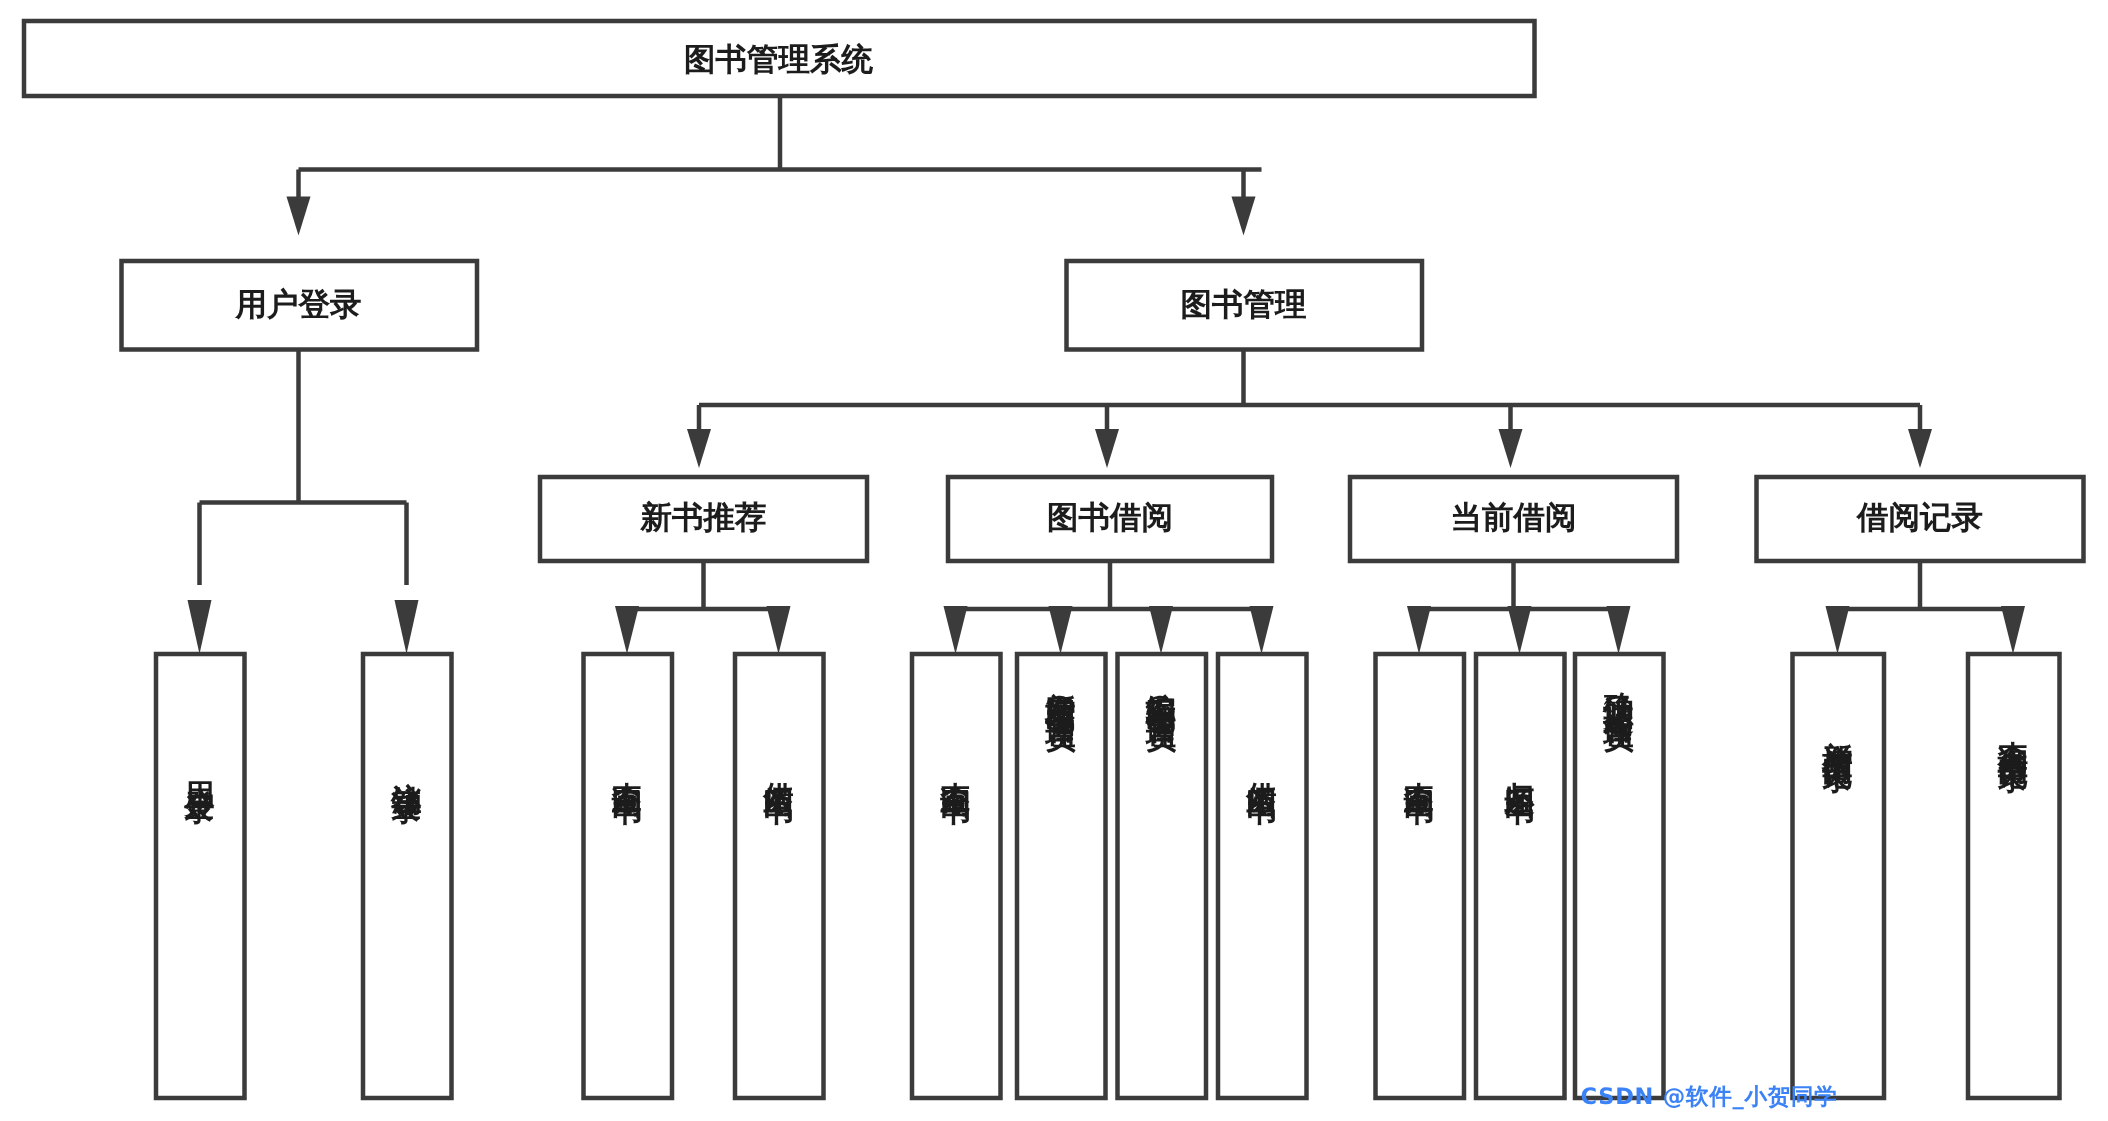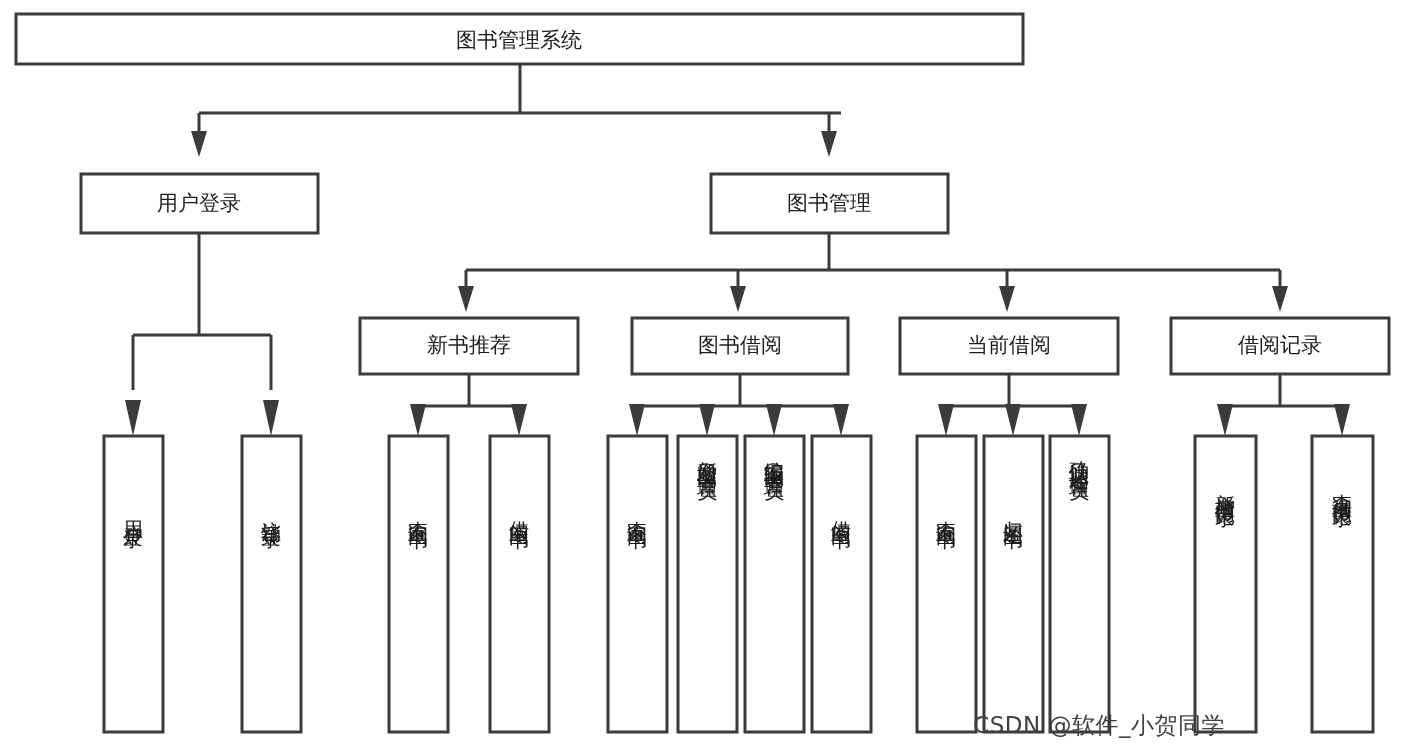--- a/index.html
+++ b/index.html
@@ -11,20 +11,21 @@
     width: 1405px;
     height: 747px;
     font-family: "DejaVu Sans", "Liberation Sans", sans-serif;
     overflow: hidden;
     position: relative;
   }
   #diagram-root {
     position: relative;
     width: 1231px;
     height: 747px;
+    font-weight: bold;
   }
   svg.flow {
     position: absolute;
     top: 0;
     left: 0;
     width: 1405px;
     height: 747px;
   }
   .node-box {
     fill: #ffffff;
@@ -64,22 +65,22 @@
     letter-spacing: 3px;
     color: #1c1c1c;
     white-space: nowrap;
     text-align: start;
   }
   .watermark {
     position: absolute;
     right: 6px;
     bottom: 6px;
     font-family: "DejaVu Sans", "Liberation Sans", sans-serif;
-    font-size: 23px;
-    color: #404040;
+    font-size: 15px;
+    color: #3b82f6;
     letter-spacing: 0.5px;
     white-space: nowrap;
   }
 </style>
 </head>
 <body>
 
 <div id="diagram-root">
 
   <svg class="flow" viewBox="0 0 1405 747">

